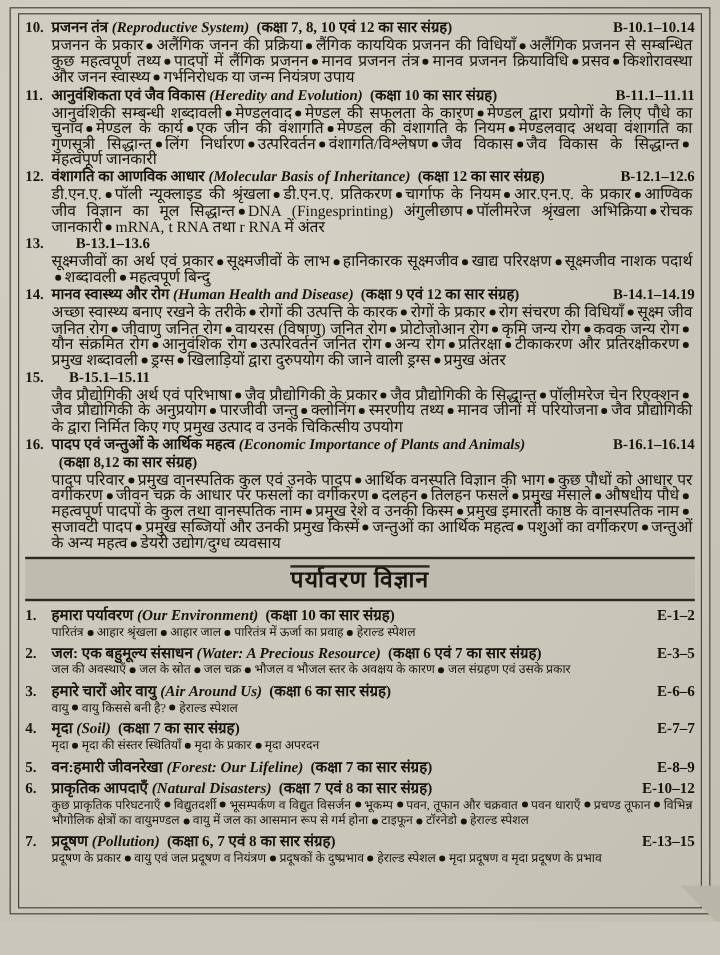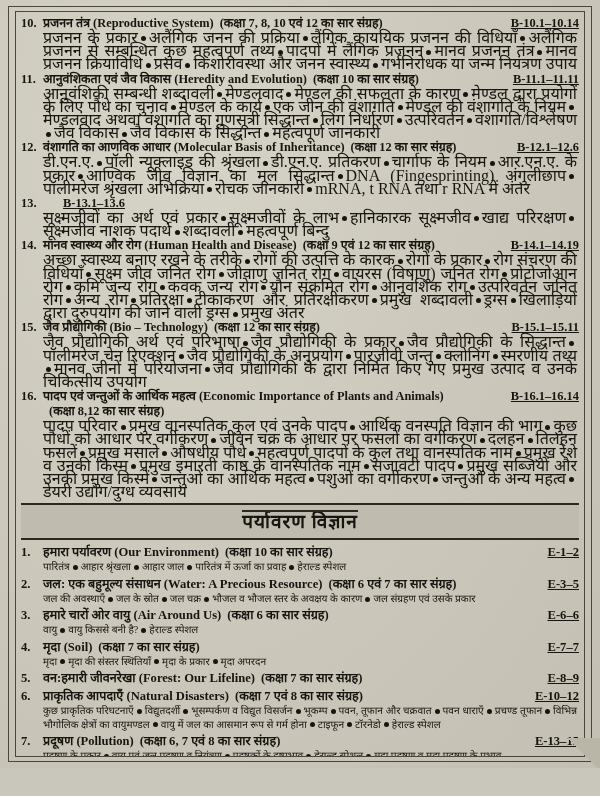--- a/index.html
+++ b/index.html
@@ -37,32 +37,31 @@
   .ehead{
     display:flex;
     align-items:baseline;
     font-weight:bold;
     font-size:12.4px;
     line-height:15px;
     letter-spacing:0px;
   }
   .num{ width:22px; flex:0 0 22px; text-align:left; }
   .title{ flex:1 1 auto; }
-  .title .en{ font-family:"Liberation Serif", serif; }
+  .title .en{ font-family:"Liberation Serif", serif;font-style:italic; }
   .klass{ white-space:nowrap; padding-left:6px;}
   .code{
     flex:0 0 auto;
     text-align:right;
     white-space:nowrap;
     padding-left:8px;
     min-width:74px;
-    text-decoration:underline;
   }
   .subs{
-    font-size:16px;
+    font-size:13px;
     line-height:13.2px;
     padding-left:22px;
     padding-right:2px;
     text-align:justify;
   }
   .subs span.item{ white-space:normal; }
 
   
   .banner{
     margin:5px 0 4px 0;
@@ -160,21 +159,20 @@
             <span class="code">B-14.1–14.19</span>
           </div>
           <div class="subs">
             <span>अच्छा स्वास्थ्य बनाए रखने के तरीके</span><span class="dot"></span><span>रोगों की उत्पत्ति के कारक</span><span class="dot"></span><span>रोगों के प्रकार</span><span class="dot"></span><span>रोग संचरण की विधियाँ</span><span class="dot"></span><span>सूक्ष्म जीव जनित रोग</span><span class="dot"></span><span>जीवाणु जनित रोग</span><span class="dot"></span><span>वायरस (विषाणु) जनित रोग</span><span class="dot"></span><span>प्रोटोजोआन रोग</span><span class="dot"></span><span>कृमि जन्य रोग</span><span class="dot"></span><span>कवक जन्य रोग</span><span class="dot"></span><span>यौन संक्रमित रोग</span><span class="dot"></span><span>आनुवंशिक रोग</span><span class="dot"></span><span>उत्परिवर्तन जनित रोग</span><span class="dot"></span><span>अन्य रोग</span><span class="dot"></span><span>प्रतिरक्षा</span><span class="dot"></span><span>टीकाकरण और प्रतिरक्षीकरण</span><span class="dot"></span><span>प्रमुख शब्दावली</span><span class="dot"></span><span>ड्रग्स</span><span class="dot"></span><span>खिलाड़ियों द्वारा दुरुपयोग की जाने वाली ड्रग्स</span><span class="dot"></span><span>प्रमुख अंतर</span>
           </div>
         </div>
 
         <div class="entry">
           <div class="ehead">
             <span class="num">15.</span>
-            <span class="title"><span>जैव प्रौद्योगिकी</span> <span class="en">(Bio – Technology)</span><span class="klass">(कक्षा 12 का सार संग्रह)</span></span>
             <span class="code">B-15.1–15.11</span>
           </div>
           <div class="subs">
             <span>जैव प्रौद्योगिकी अर्थ एवं परिभाषा</span><span class="dot"></span><span>जैव प्रौद्योगिकी के प्रकार</span><span class="dot"></span><span>जैव प्रौद्योगिकी के सिद्धान्त</span><span class="dot"></span><span>पॉलीमरेज चेन रिएक्शन</span><span class="dot"></span><span>जैव प्रौद्योगिकी के अनुप्रयोग</span><span class="dot"></span><span>पारजीवी जन्तु</span><span class="dot"></span><span>क्लोनिंग</span><span class="dot"></span><span>स्मरणीय तथ्य</span><span class="dot"></span><span>मानव जीनों में परियोजना</span><span class="dot"></span><span>जैव प्रौद्योगिकी के द्वारा निर्मित किए गए प्रमुख उत्पाद व उनके चिकित्सीय उपयोग</span>
           </div>
         </div>
 
         <div class="entry">
           <div class="ehead">
             <span class="num">16.</span>

